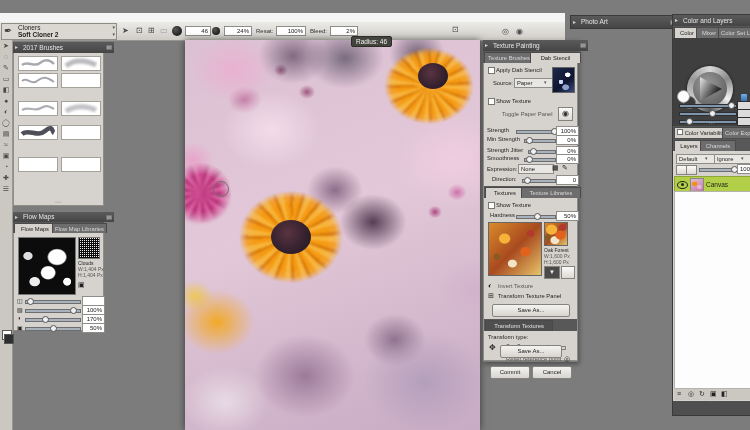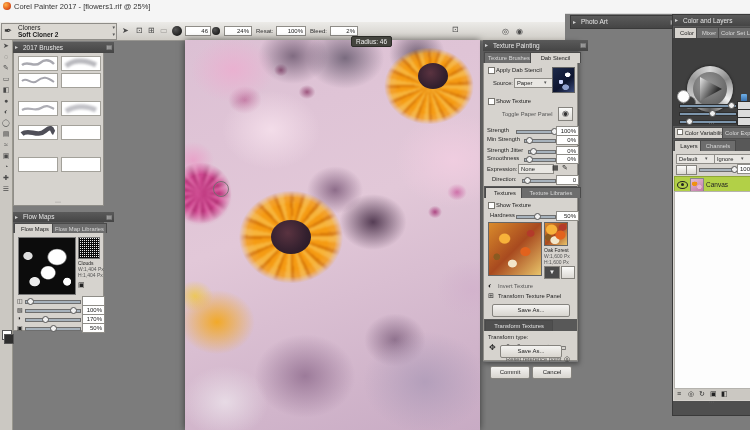--- a/index.html
+++ b/index.html
@@ -148,24 +148,20 @@
   #layer-thumb{background:
     radial-gradient(5px 4px at 30% 40%,#f09212 0 50%,transparent 62%),
     radial-gradient(4px 4px at 70% 65%,#e8b6d2 0 50%,transparent 62%),
     linear-gradient(150deg,#e3bcd4,#c27aa8);border:1px solid #888;}
 </style>
 </head>
 <body>
 
 <div id="app">
 
-  <div id="titlebar" class="abs">
-    <span id="app-logo" class="abs"></span>
-    <span id="title-text" class="abs">Corel Painter 2017 - [flowers1.rif @ 25%]</span>
-  </div>
 
   <div id="menubar" class="abs">
     <span class="menu-item">File</span>
     <span class="menu-item">Edit</span>
     <span class="menu-item">Canvas</span>
     <span class="menu-item">Layers</span>
     <span class="menu-item">Brushes</span>
     <span class="menu-item">Select</span>
     <span class="menu-item">Shapes</span>
     <span class="menu-item">Effects</span>

